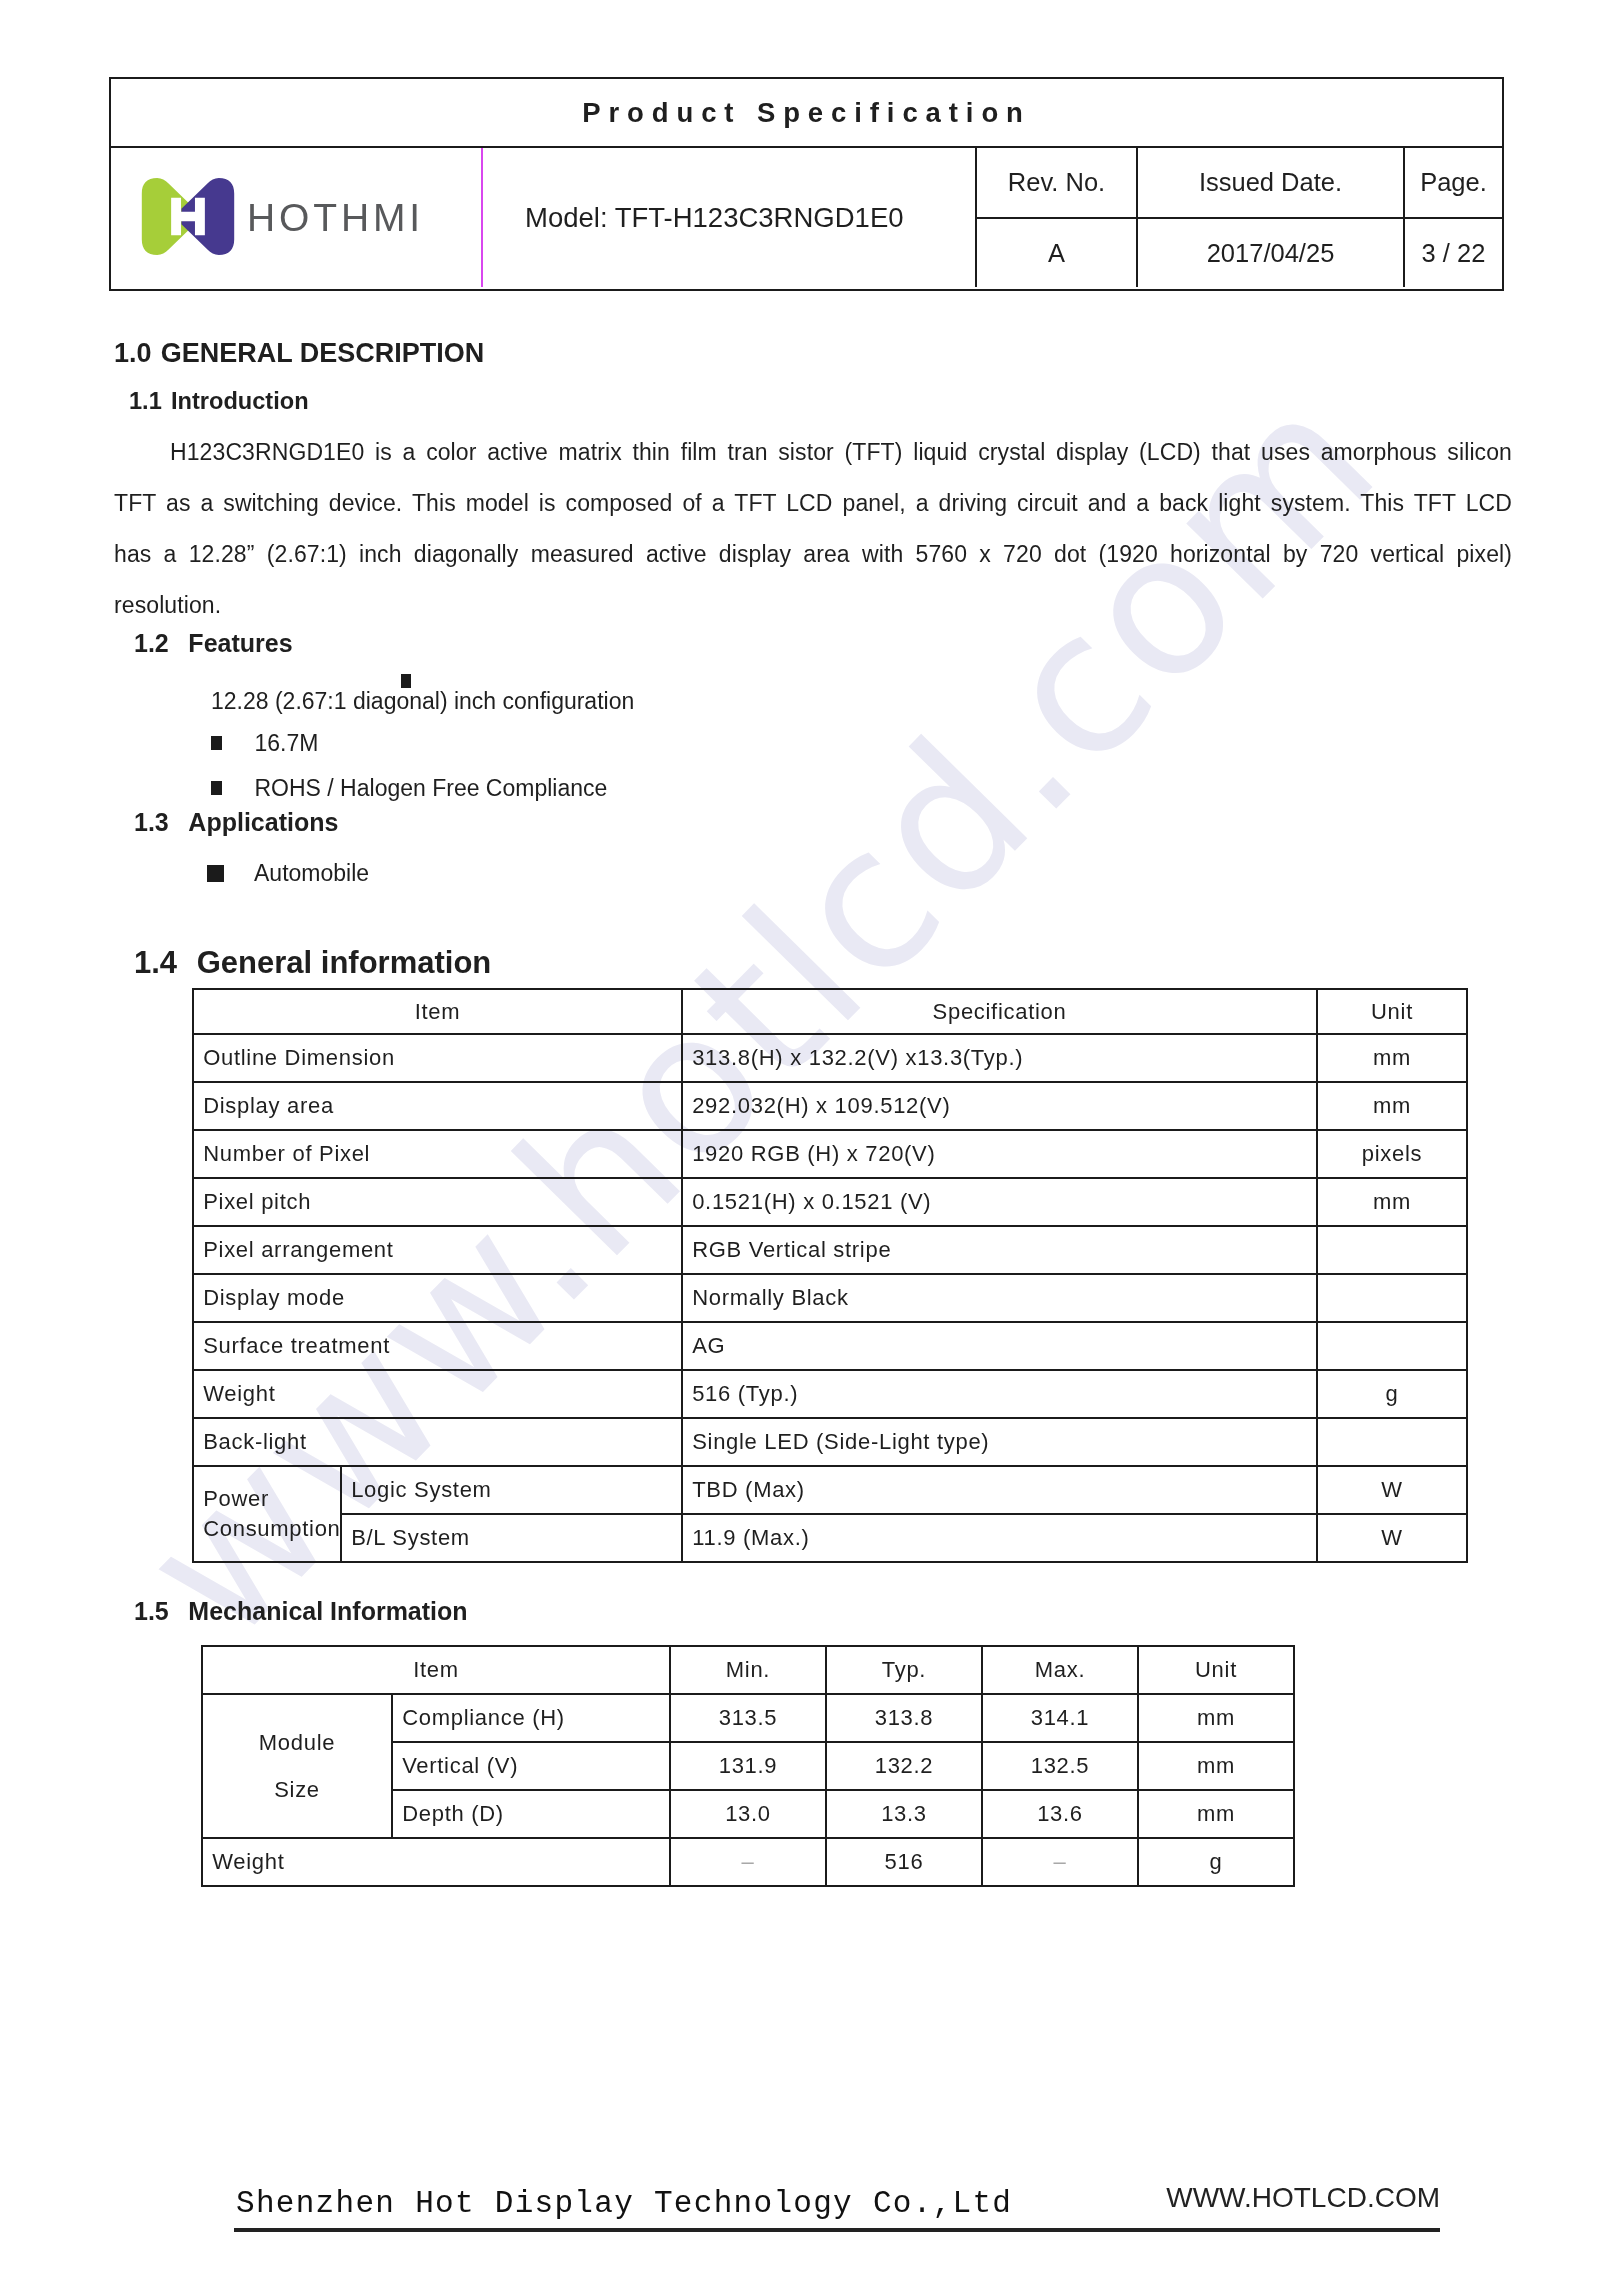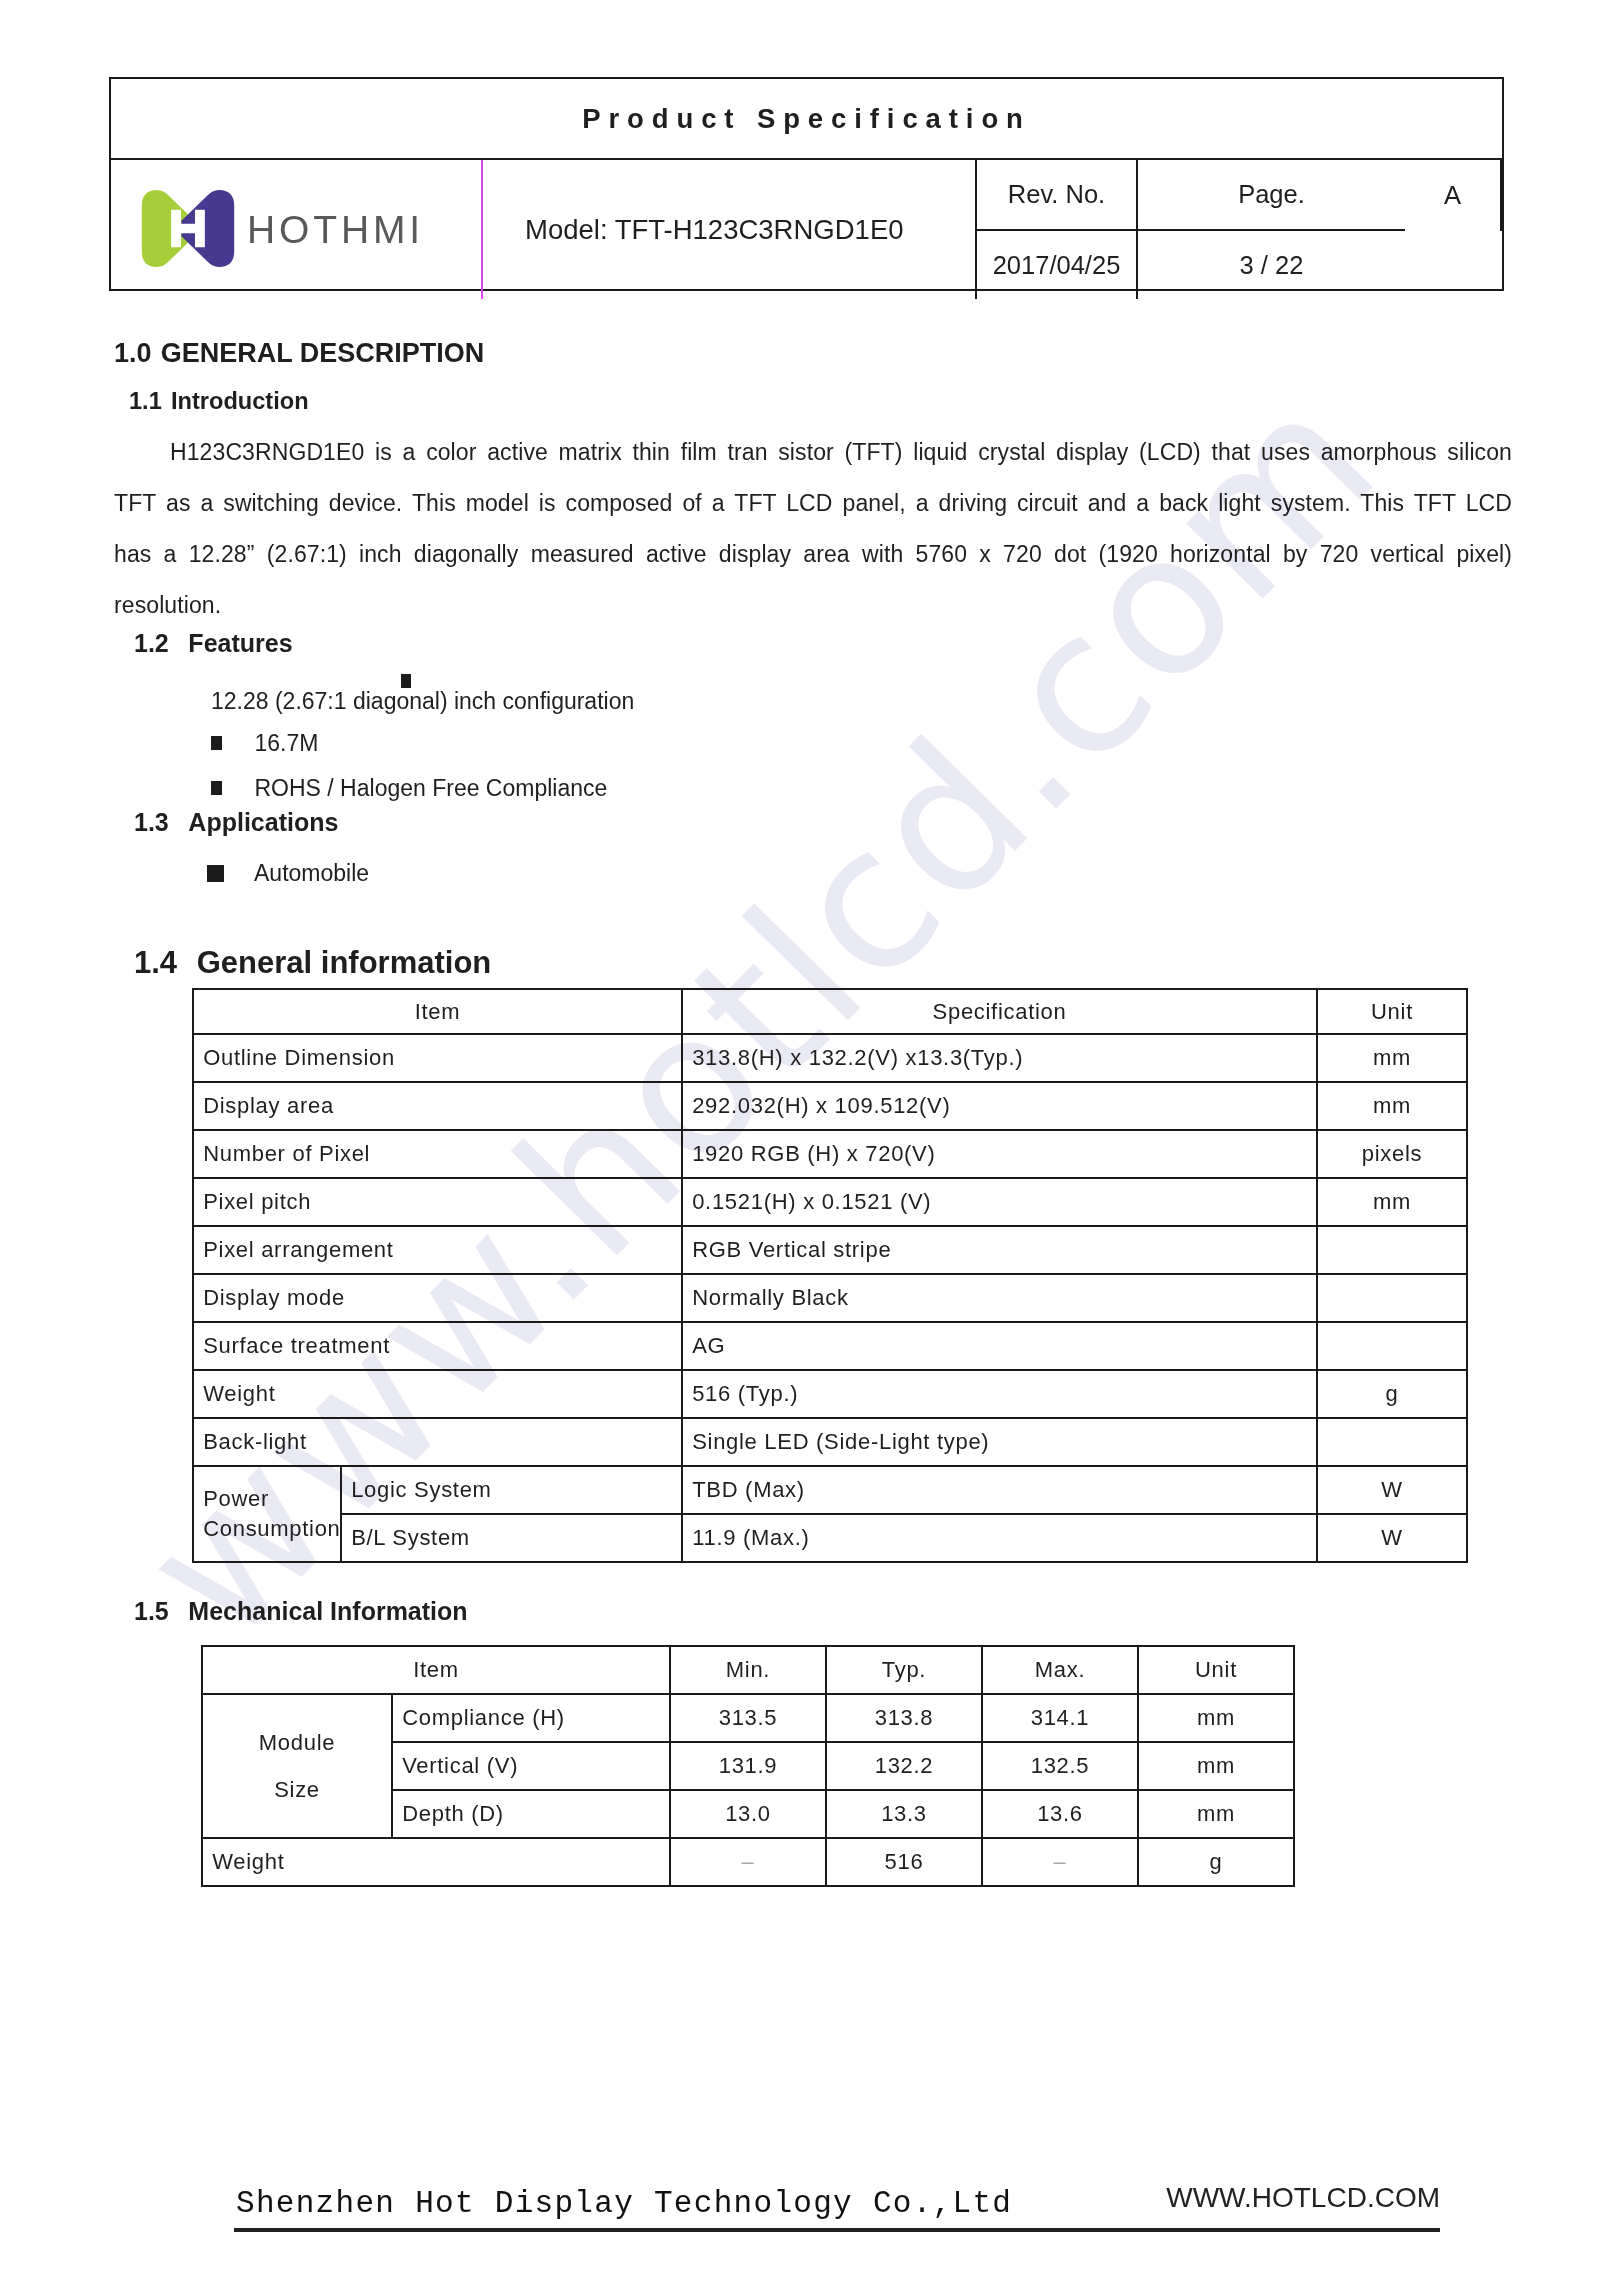--- a/index.html
+++ b/index.html
@@ -17,21 +17,21 @@
     position:absolute; left:759px; top:1014px; z-index:0;
     transform:translate(-50%,-50%) rotate(-45.5deg);
     font-size:196px; letter-spacing:2.6px; white-space:nowrap;
     color:#e9e9f4; font-family:"DejaVu Sans", sans-serif;
   }
   .content { position:absolute; inset:0; z-index:1; }
 
   
   .hdr { left:109px; top:77px; width:1395px; height:214px; border:2.6px solid #1b1b1b; }
   .hdr-title {
-    height:81px; border-bottom:2.6px solid #1b1b1b;
+    height:69px; border-bottom:2.6px solid #1b1b1b;
     display:flex; align-items:center; justify-content:center;
     font-size:27.5px; font-weight:bold; letter-spacing:7.9px;
   }
   .hdr-body { display:flex; height:139px; }
   .cell-logo { width:372px; border-right:2px solid #d946ef; display:flex; align-items:center; padding-left:22px; }
   .logo-text { font-size:39px; letter-spacing:3.9px; color:#58595b; margin-left:3.9px; }
   .cell-model { width:494px; border-right:2px solid #1b1b1b; display:flex; align-items:center; padding-left:42px; font-size:27.5px; }
   .hdr-right { flex:1; display:grid; grid-template-columns:161px 267px 1fr; grid-template-rows:71px 1fr; }
   .hdr-right > div { display:flex; align-items:center; justify-content:center; font-size:25.5px; }
   .hr-b { border-bottom:2px solid #1b1b1b; }
@@ -99,20 +99,21 @@
               <path d="M66,10 C38,10 24,25 24,52 L24,178 C24,205 38,220 66,220 C78,220 88,214 97,205 L168,136 L168,94 L97,25 C88,16 78,10 66,10 Z" fill="#a6ce39"></path>
               <path d="M234,10 C262,10 276,25 276,52 L276,178 C276,205 262,220 234,220 C222,220 212,214 203,205 L132,136 L132,94 L203,25 C212,16 222,10 234,10 Z" fill="#46398f"></path>
               <path d="M104,64 h27 v38 h38 v-38 h27 v102 h-27 v-38 h-38 v38 h-27 z" fill="#ffffff"></path>
             </svg>
           </span>
           <span class="logo-text">HOTHMI</span>
         </div>
         <div class="cell-model">Model: TFT-H123C3RNGD1E0</div>
         <div class="hdr-right">
           <div class="hr-b hr-r">Rev. No.</div>
+          <div class="hr-b hr-r">Issued Date.</div>
           <div class="hr-b">Page.</div>
           <div class="hr-r">A</div>
           <div class="hr-r">2017/04/25</div>
           <div>3 / 22</div>
         </div>
       </div>
     </div>
 
     <div class="abs h-main" style="left:114px; top:338px;">
       <span class="h-num2">1.0</span><span class="h-gap-sm">GENERAL DESCRIPTION</span>

